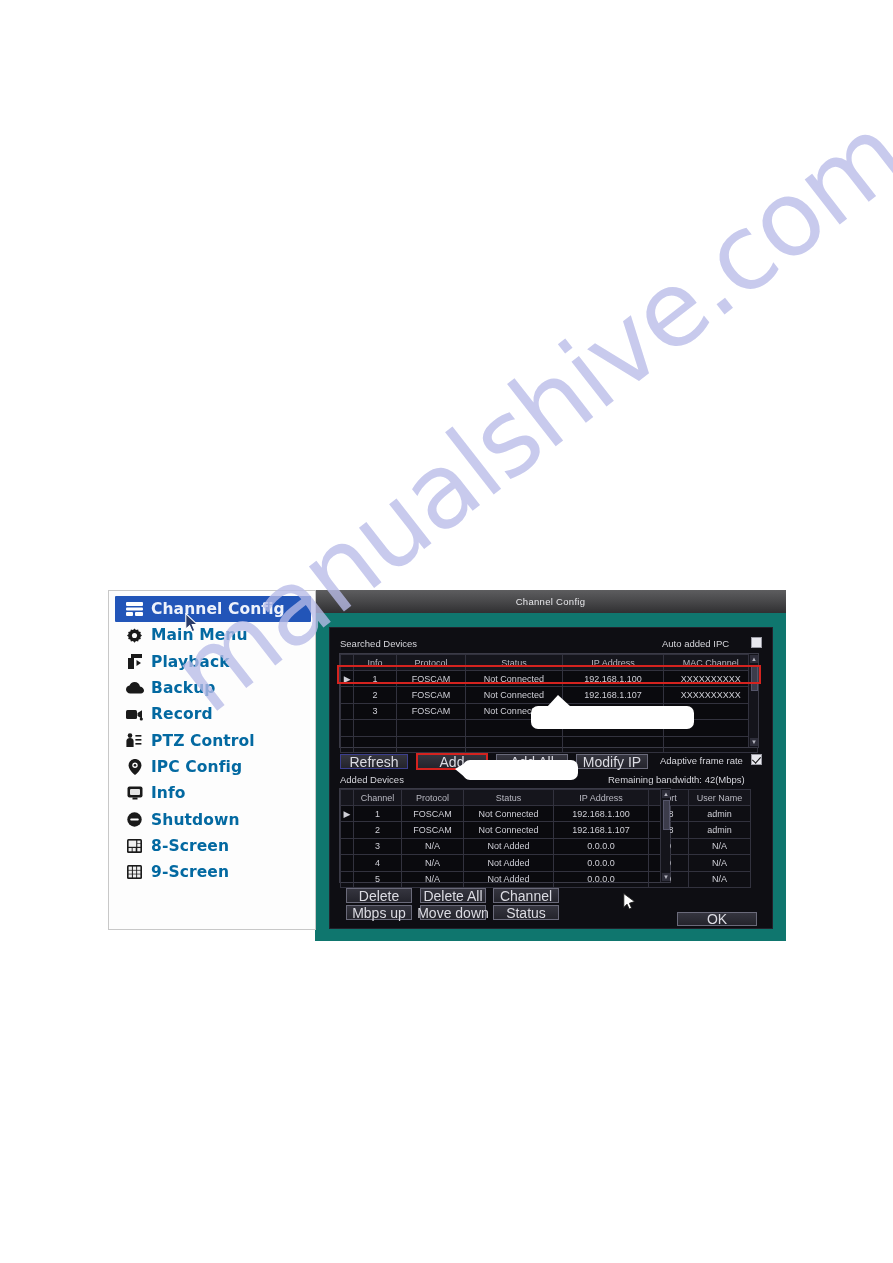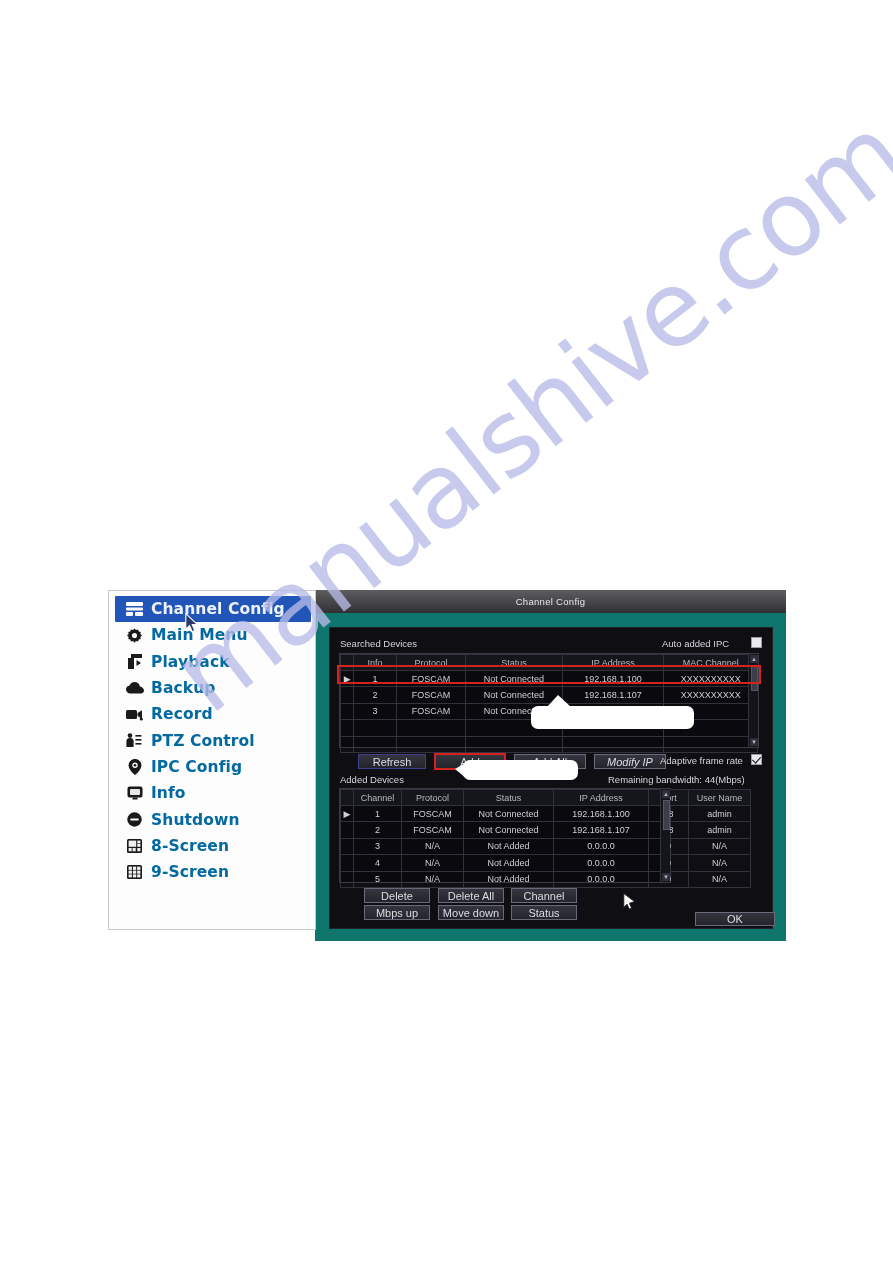--- a/index.html
+++ b/index.html
@@ -227,28 +227,27 @@
     border: 1px solid #55556a;
     box-sizing: border-box;
   }
 
   
   .btn {
     position: absolute;
     background: linear-gradient(180deg,#35353f 0%,#24242c 100%);
     border: 1px solid #6a6a7a;
     color: #dcdce3;
-    font-size: 11px;
+    font-size: 14px;
     display: flex;
     align-items: center;
     justify-content: center;
     box-sizing: border-box;
     height: 15px;
     white-space: nowrap;
-    margin-left: 18px;
   }
   .btn.accent-blue { border-color: #3c3f8e; }
   .btn.accent-red {
     border: 2px solid #d4231f;
   }
 
   
   .hl-red {
     position: absolute;
     border: 2px solid #d4231f;
@@ -504,26 +503,26 @@
             <div class="thumb" style="top:11px; height:26px;"></div>
             <div class="arr dn">▼</div>
           </div>
         </div>
 
         <div class="hl-red" style="left:7px; top:37px; width:424px; height:19px;"></div>
 
         <div class="btn accent-blue" style="left:10px; top:126px; width:68px;">Refresh</div>
         <div class="btn accent-red" style="left:86px; top:125px; width:72px; height:17px;">Add</div>
         <div class="btn" style="left:166px; top:126px; width:72px;">Add All</div>
-        <div class="btn" style="left:246px; top:126px; width:72px;font-style:italic;">Modify IP</div>
+        <div class="btn" style="left:246px; top:126px; width:72px;">Modify IP</div>
         <div class="row-label" style="left:330px; top:127px;">Adaptive frame rate</div>
         <div class="chk checked" id="chk-afr" style="left:421px; top:126px;"></div>
 
         <div class="row-label" style="left:10px; top:146px;">Added Devices</div>
-        <div class="row-label" style="left:278px; top:146px;">Remaining bandwidth: 44(Mbps)</div>
+        <div class="row-label" style="left:278px; top:146px;">Remaining bandwidth: 42(Mbps)</div>
 
         <div class="grid" id="grid-added" style="left:9px; top:160px; width:332px; height:95px;">
           <table>
             <colgroup>
               <col style="width:13px">
                 <col style="width:48px">
                 <col style="width:62px">
                 <col style="width:90px">
                 <col style="width:95px">
                 <col style="width:40px">

